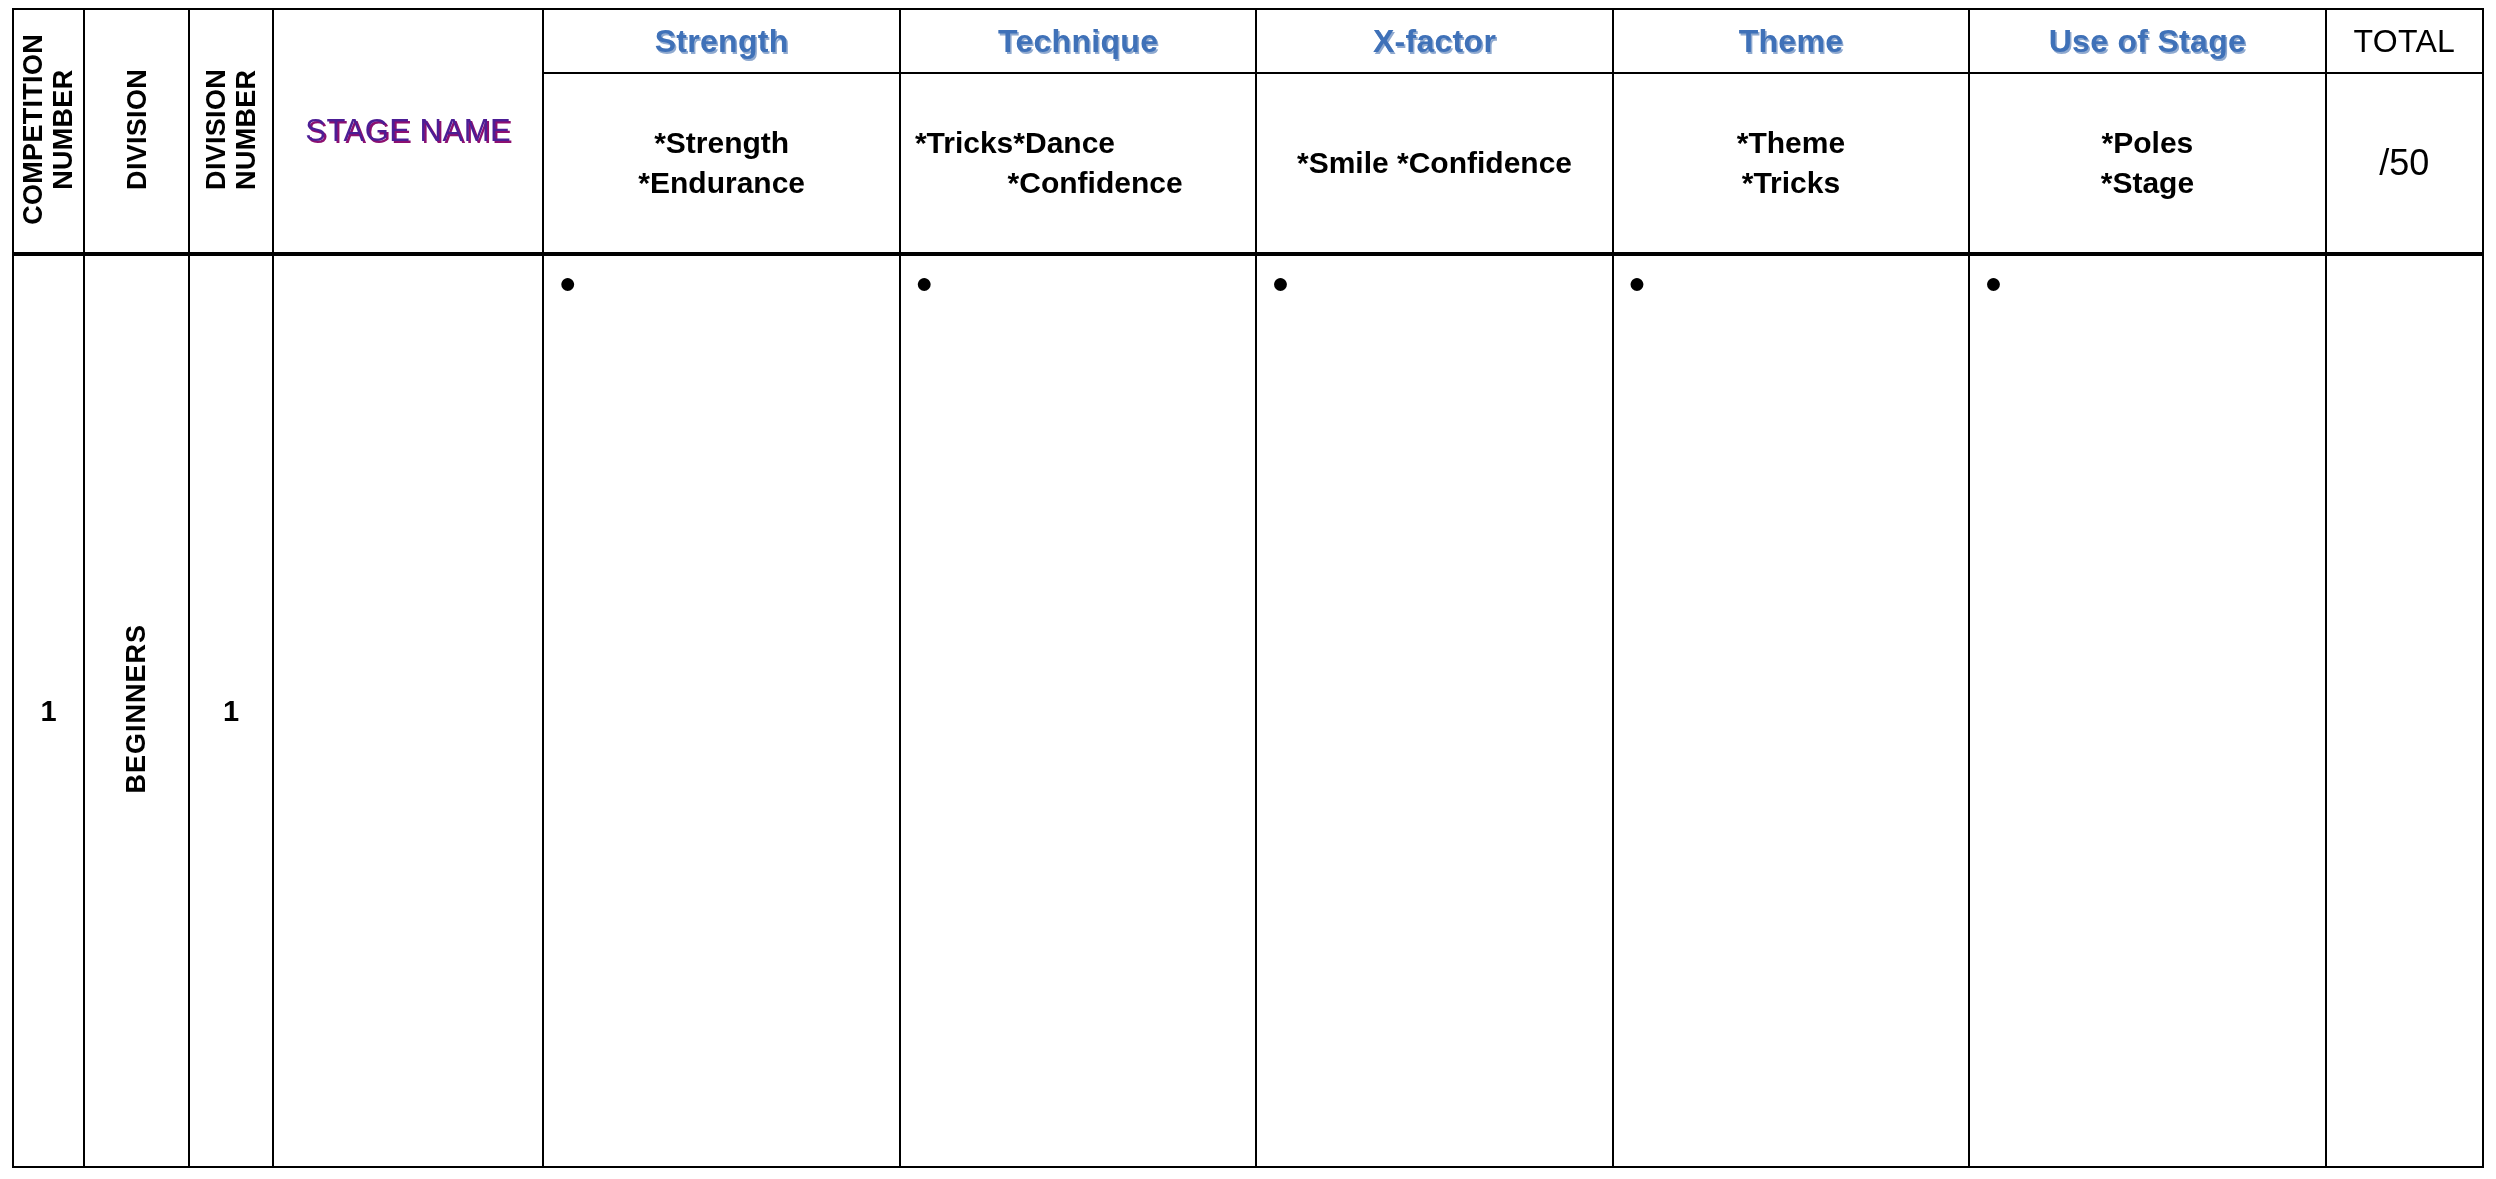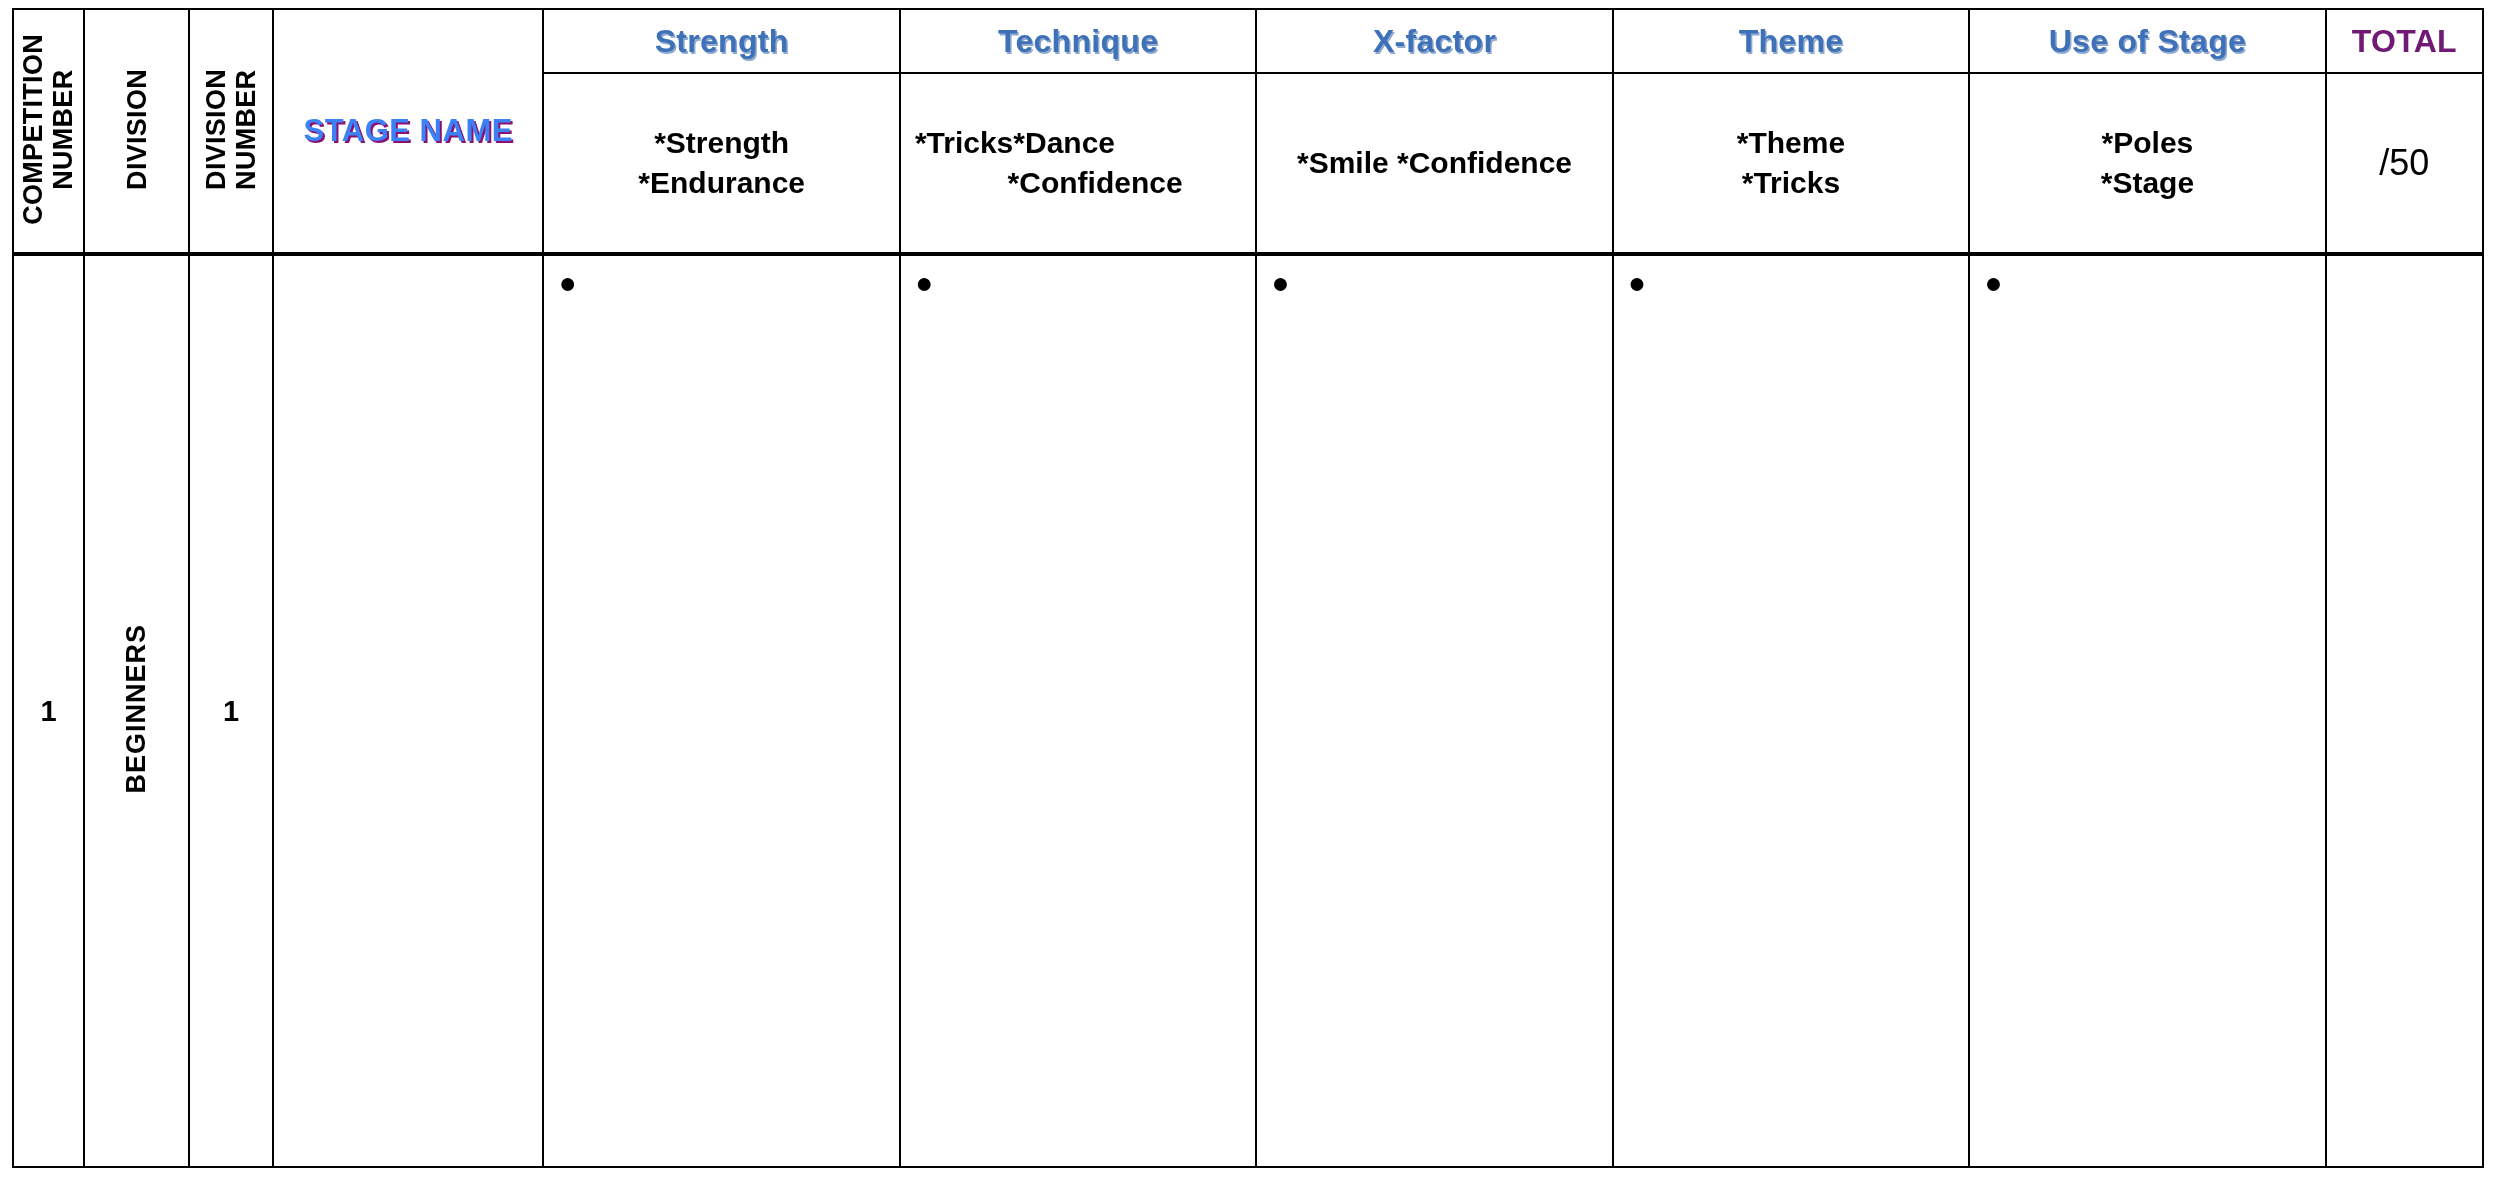--- a/index.html
+++ b/index.html
@@ -62,42 +62,42 @@
     letter-spacing: 0.3px;
     color: #000000;
     text-align: center;
   }
 
   
   .stagename-cell {
     vertical-align: middle;
   }
   .stagename-text {
-    font-weight: bold;
+    font-weight: normal;
     font-size: 31px;
     letter-spacing: 0.5px;
-    color: #3b82f6;
+    color: #4c1d95;
     text-shadow: 2px 2px 0 #8c1070;
   }
 
   
   .cat-title-row td {
     height: 62px;
   }
   .cat-title {
     font-weight: bold;
     font-size: 32px;
     color: #3f71b8;
     text-shadow: 1.5px 1.5px 0 #8fa9cf;
     letter-spacing: 0.3px;
   }
   .cat-title.plain {
-    color: #701a75;
+    color: #000000;
     text-shadow: none;
-    font-weight: bold;
+    font-weight: normal;
   }
 
   
   .crit-cell {
     height: 178px;
     vertical-align: middle;
   }
   .crit-text {
     font-weight: bold;
     font-size: 30px;

